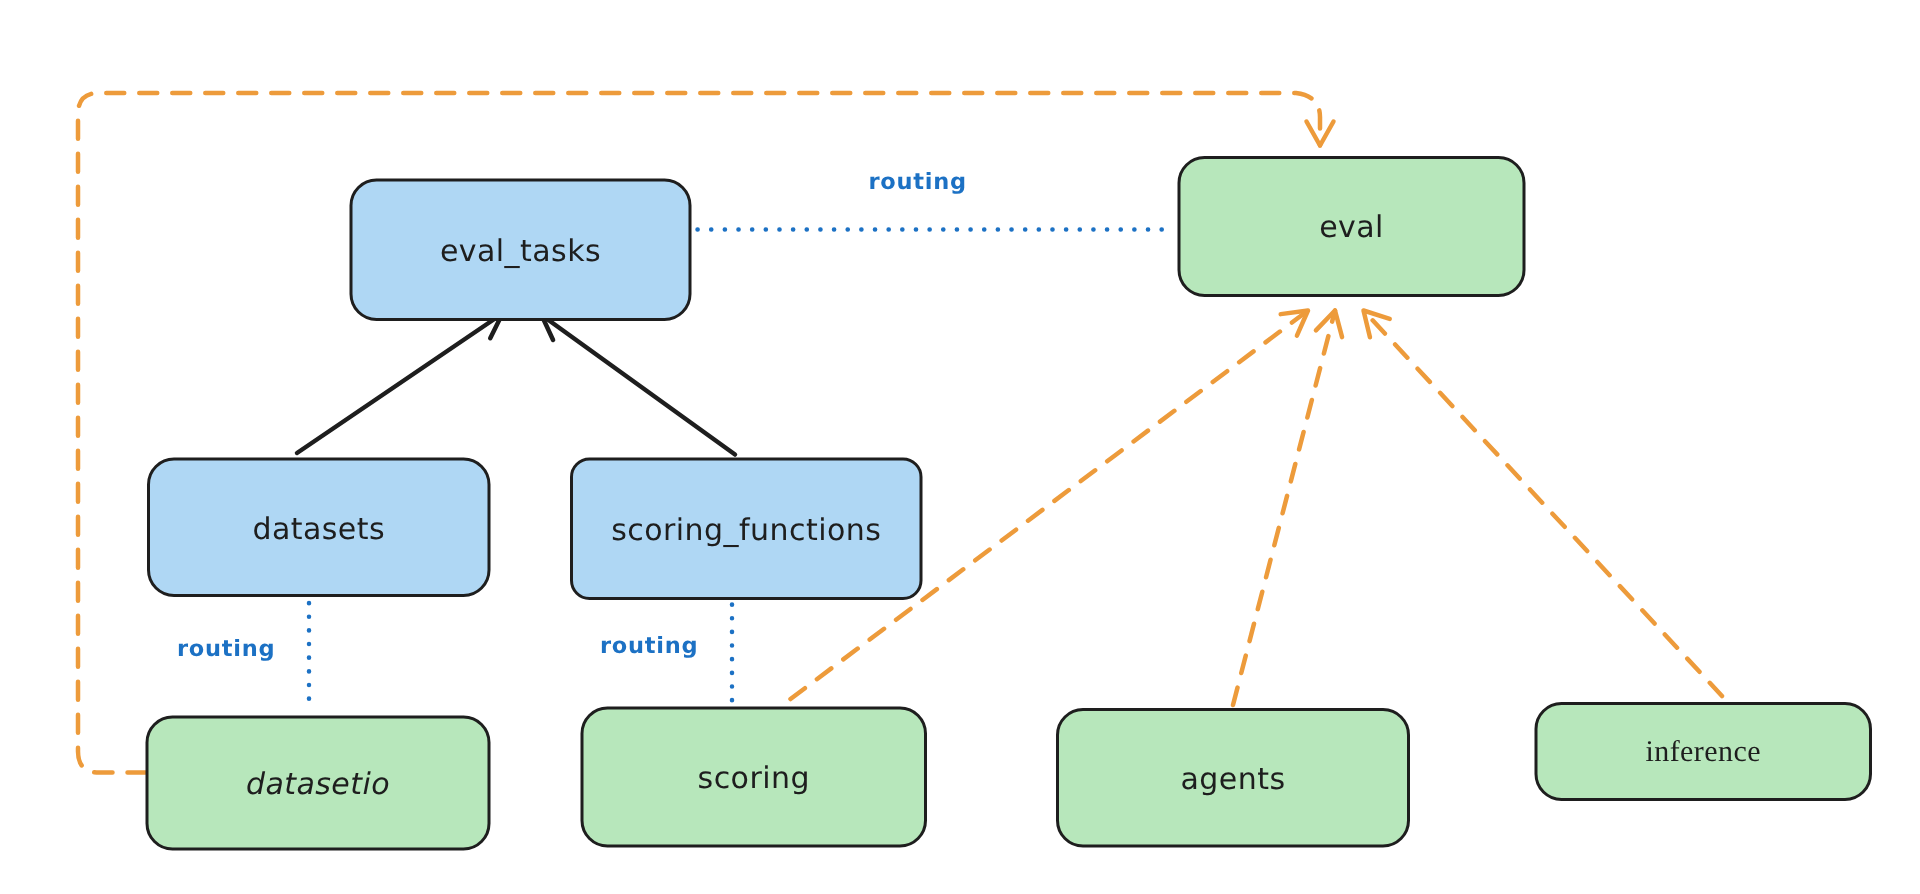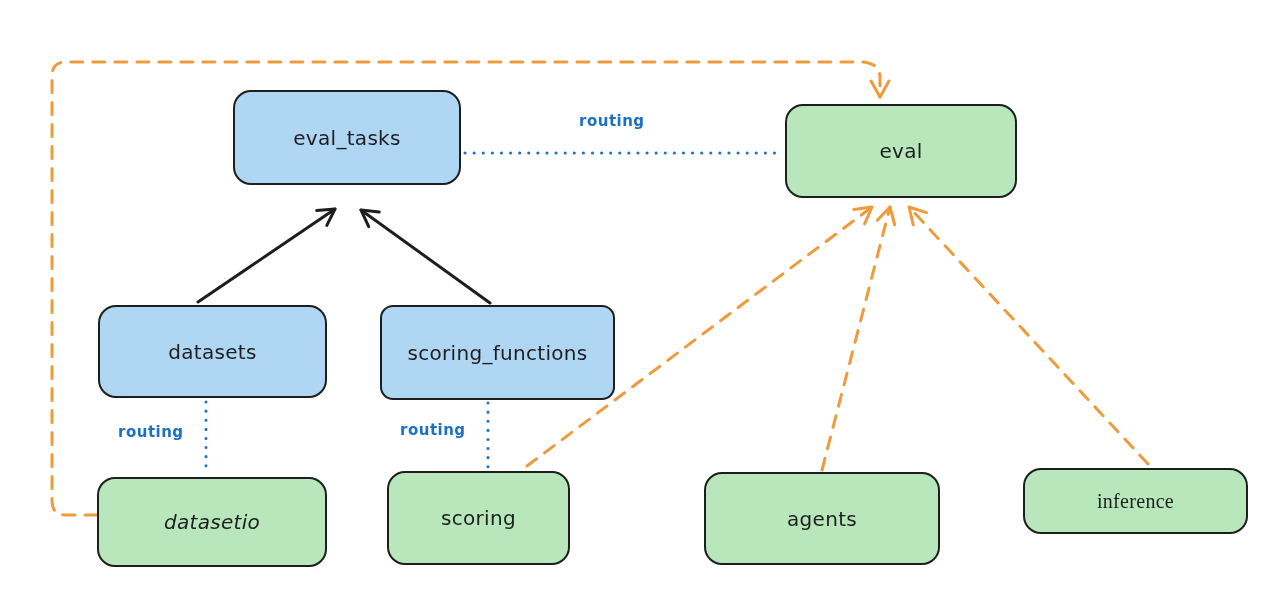--- a/index.html
+++ b/index.html
@@ -30,26 +30,26 @@
     border: 2.6px solid #1e1e1e;
     border-radius: 18px;
     font-size: 20px;
     color: #1e1e1e;
     letter-spacing: 0.3px;
     box-sizing: border-box;
   }
   .node.blue  { background: #afd7f4; }
   .node.green { background: #b7e7bb; }
 
-  .n-eval_tasks        { left: 233px; top: 90px; width: 228px; height: 95px; }
+  .n-eval_tasks        { left: 233px; top: 119px; width: 228px; height: 95px; }
   .n-eval              { left: 785px; top: 104px; width: 232px; height: 94px; }
   .n-datasets          { left: 98px;  top: 305px; width: 229px; height: 93px; }
   .n-scoring_functions { left: 380px; top: 305px; width: 235px; height: 95px; border-radius: 13px; }
   .n-datasetio         { left: 97px;  top: 477px; width: 230px; height: 90px; font-style: italic; }
-  .n-scoring           { left: 387px; top: 471px; width: 183px; height: 94px; }
+  .n-scoring           { left: 387px; top: 471px; width: 231px; height: 94px; }
   .n-agents            { left: 704px; top: 472px; width: 236px; height: 93px; }
   .n-inference         { left: 1023px; top: 468px; width: 225px; height: 66px; font-family: Liberation Serif, serif; }
 
   .edge-label {
     position: absolute;
     font-size: 15px;
     font-weight: 700;
     color: #1c71c4;
     letter-spacing: 0.5px;
   }

